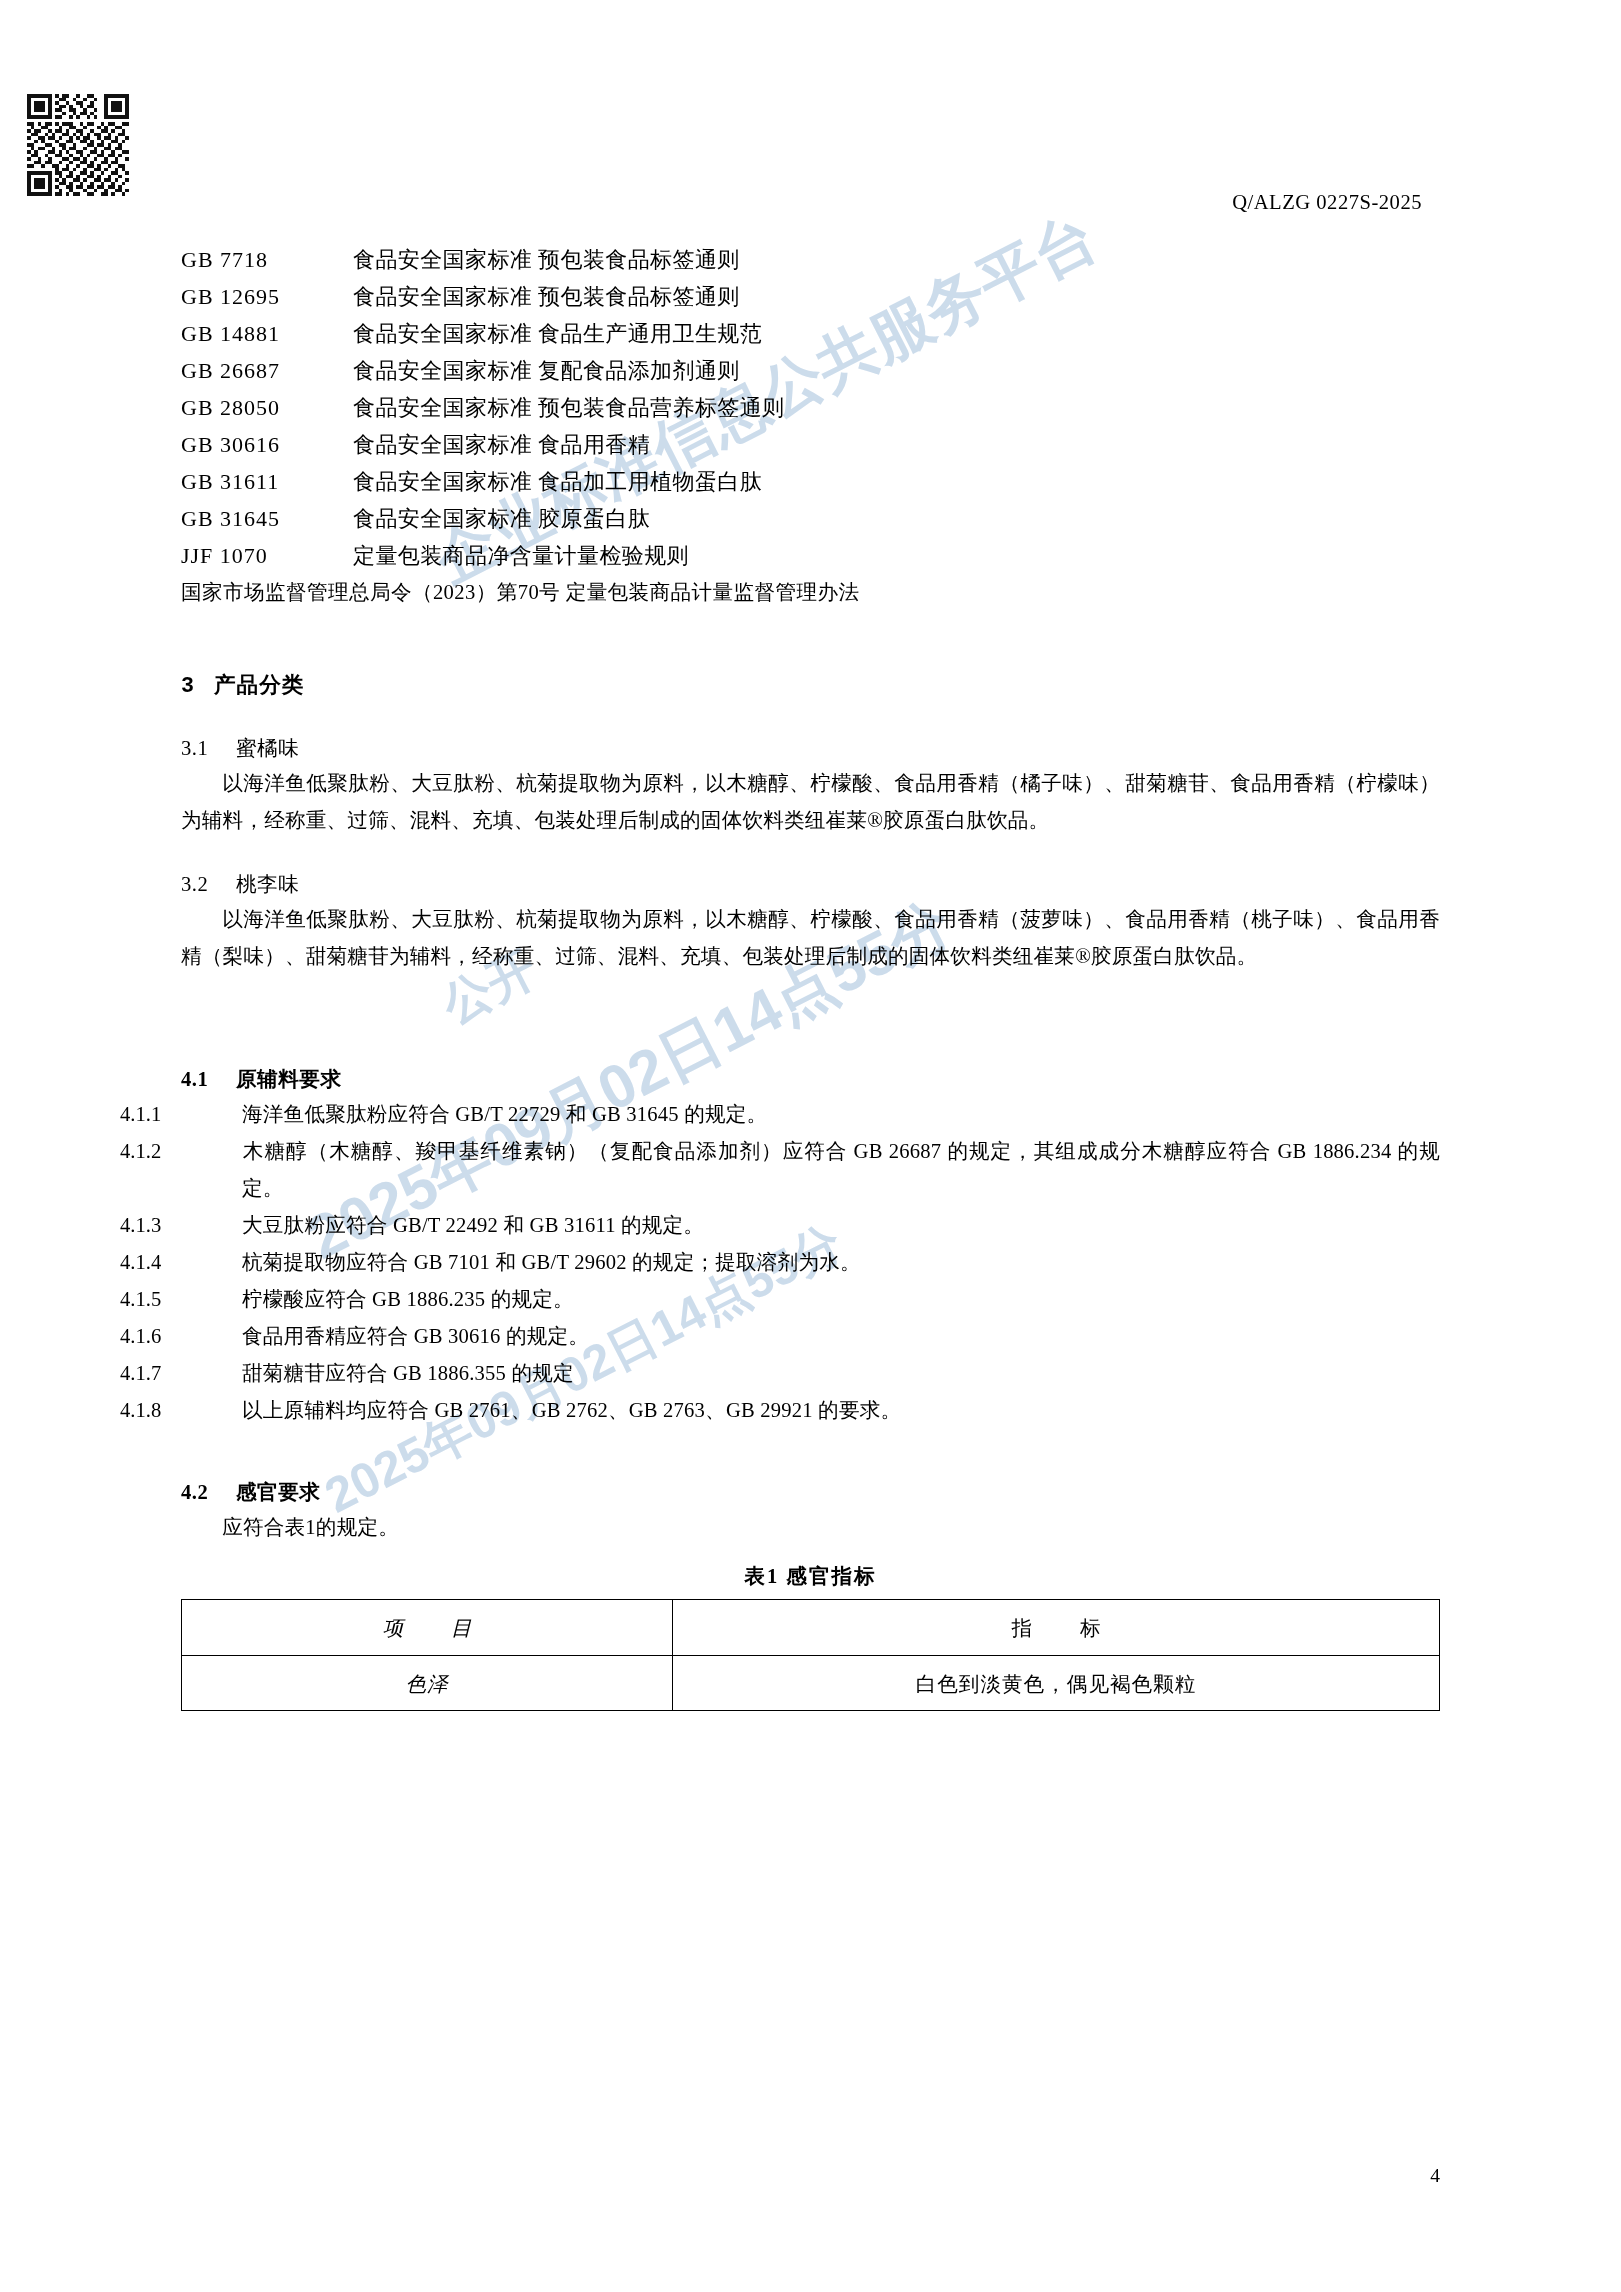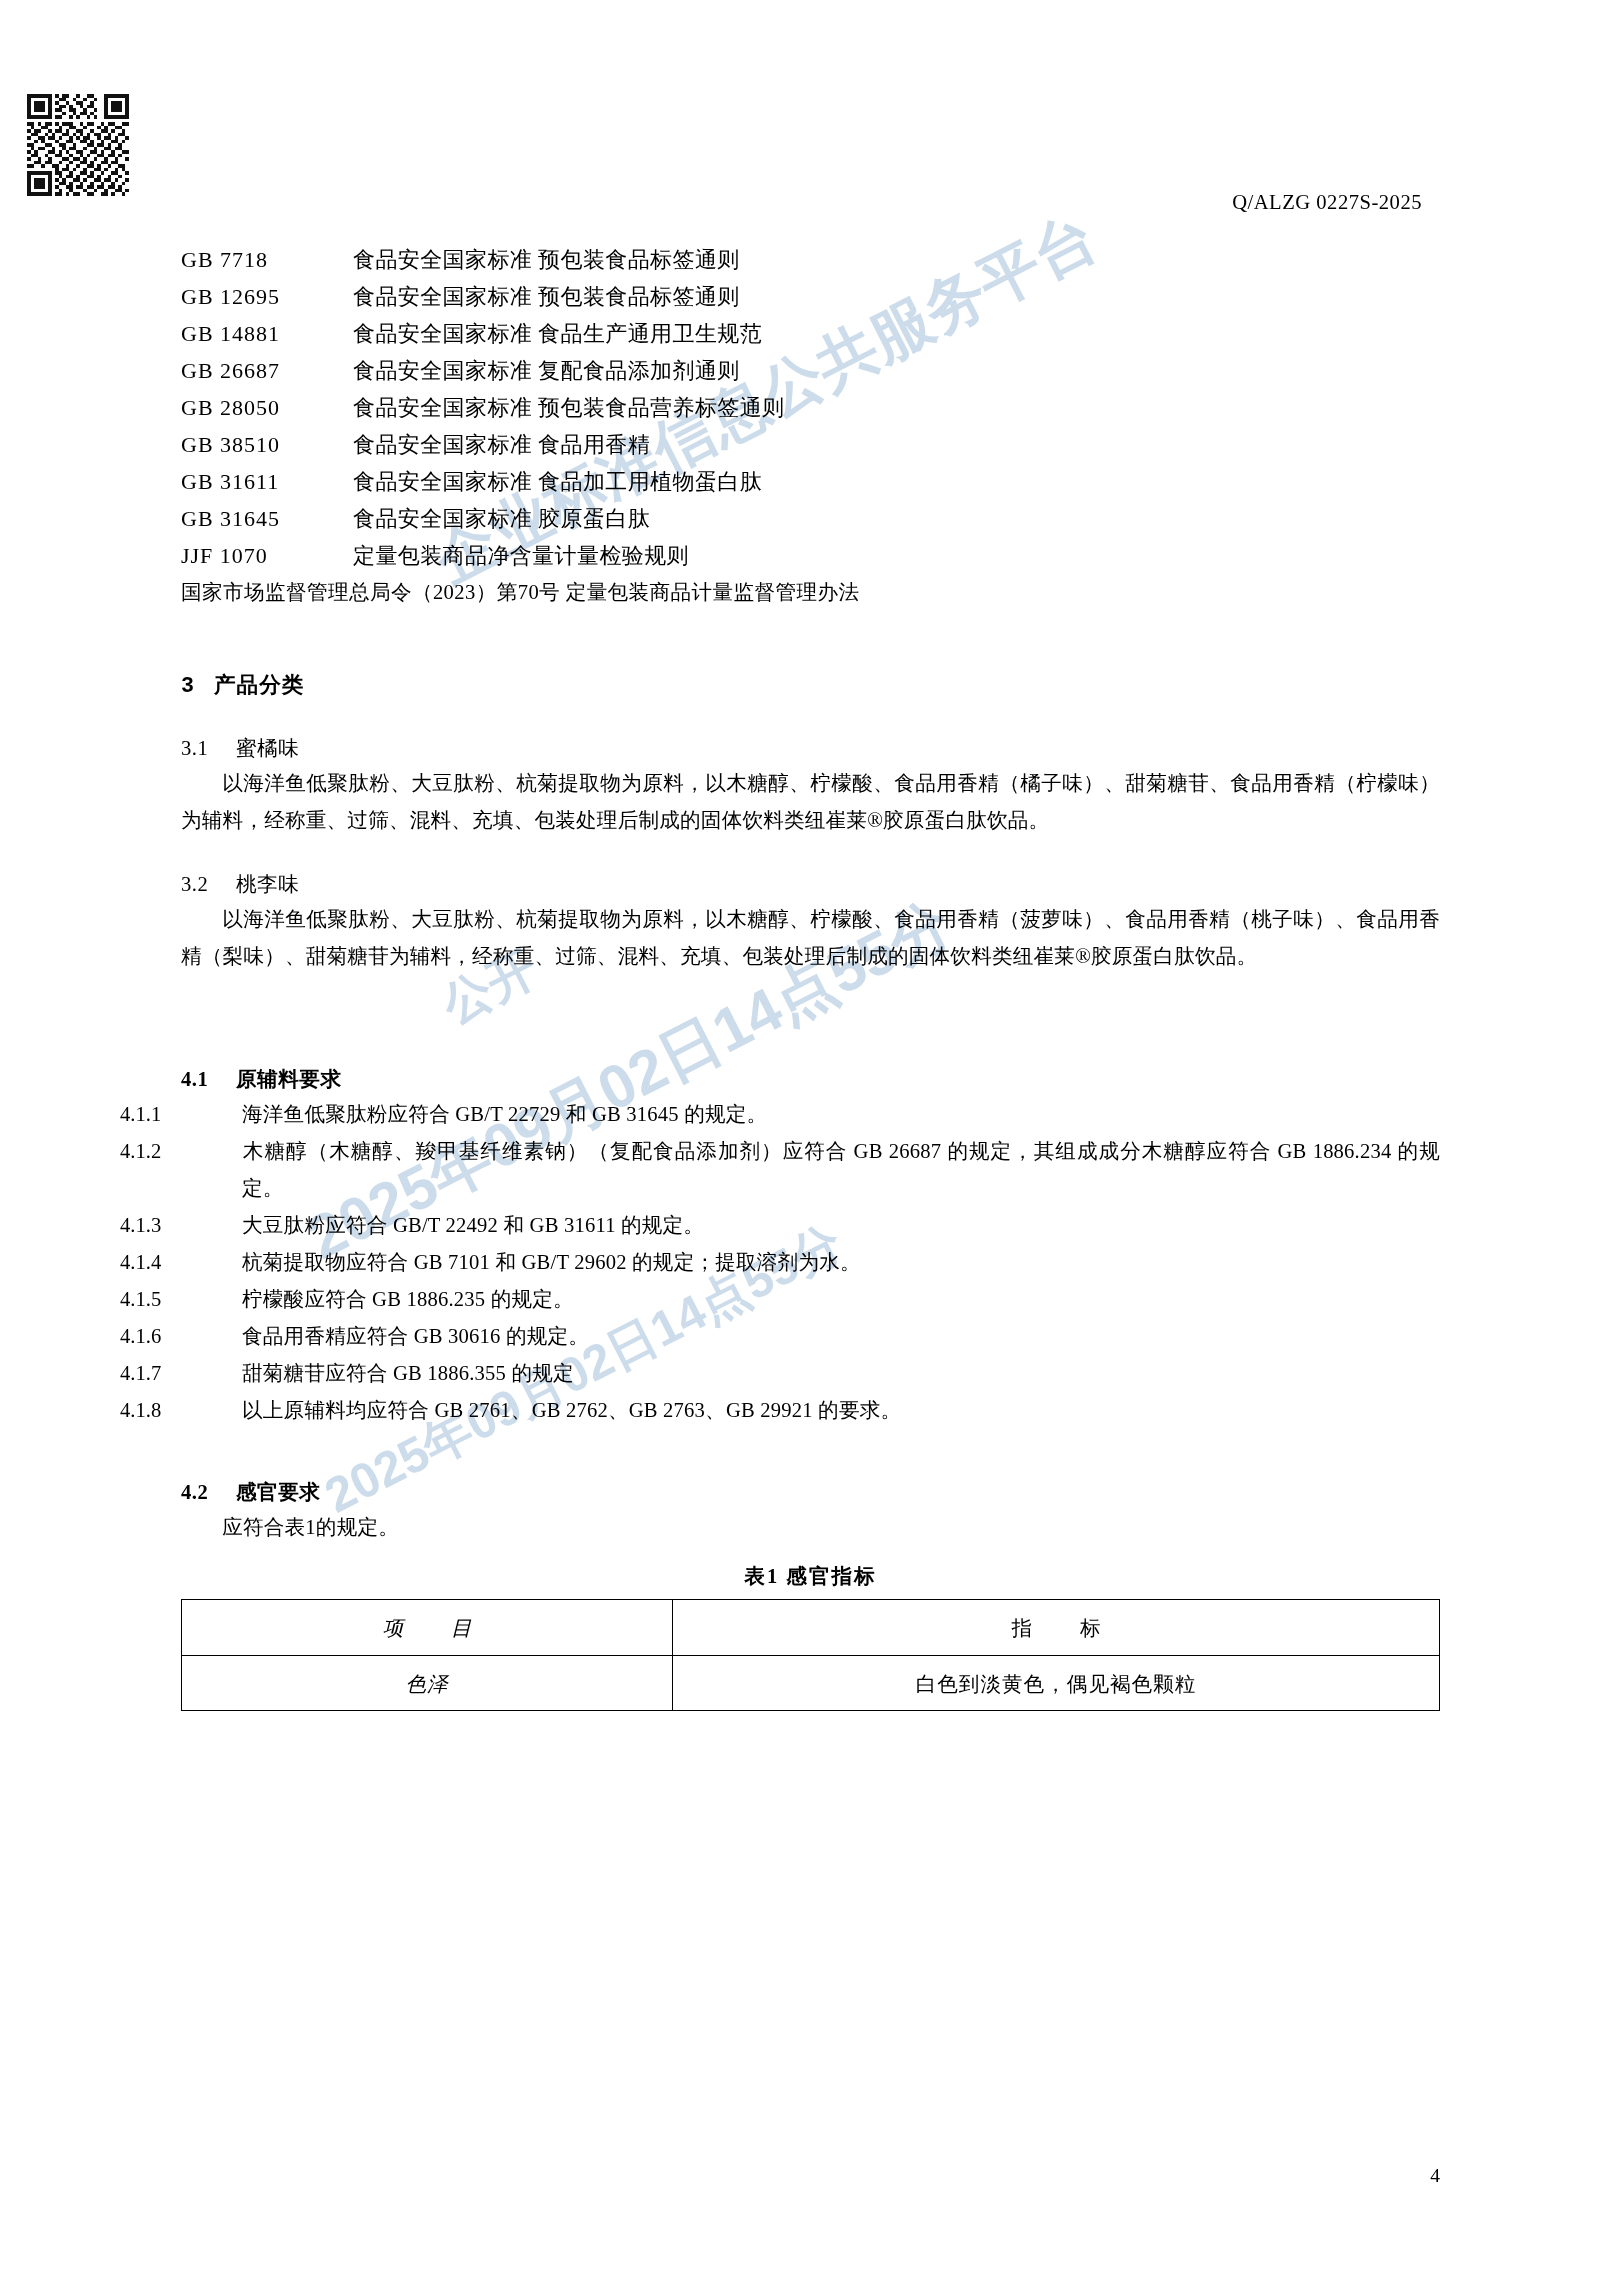--- a/index.html
+++ b/index.html
@@ -465,21 +465,21 @@
       </li>
       <li>
         <span class="ref-code">GB  26687</span>
         <span class="ref-name">食品安全国家标准  复配食品添加剂通则</span>
       </li>
       <li>
         <span class="ref-code">GB  28050</span>
         <span class="ref-name">食品安全国家标准  预包装食品营养标签通则</span>
       </li>
       <li>
-        <span class="ref-code">GB  38510</span>
+        <span class="ref-code">GB  30616</span>
         <span class="ref-name">食品安全国家标准  食品用香精</span>
       </li>
       <li>
         <span class="ref-code">GB  31611</span>
         <span class="ref-name">食品安全国家标准  食品加工用植物蛋白肽</span>
       </li>
       <li>
         <span class="ref-code">GB  31645</span>
         <span class="ref-name">食品安全国家标准  胶原蛋白肽</span>
       </li>

